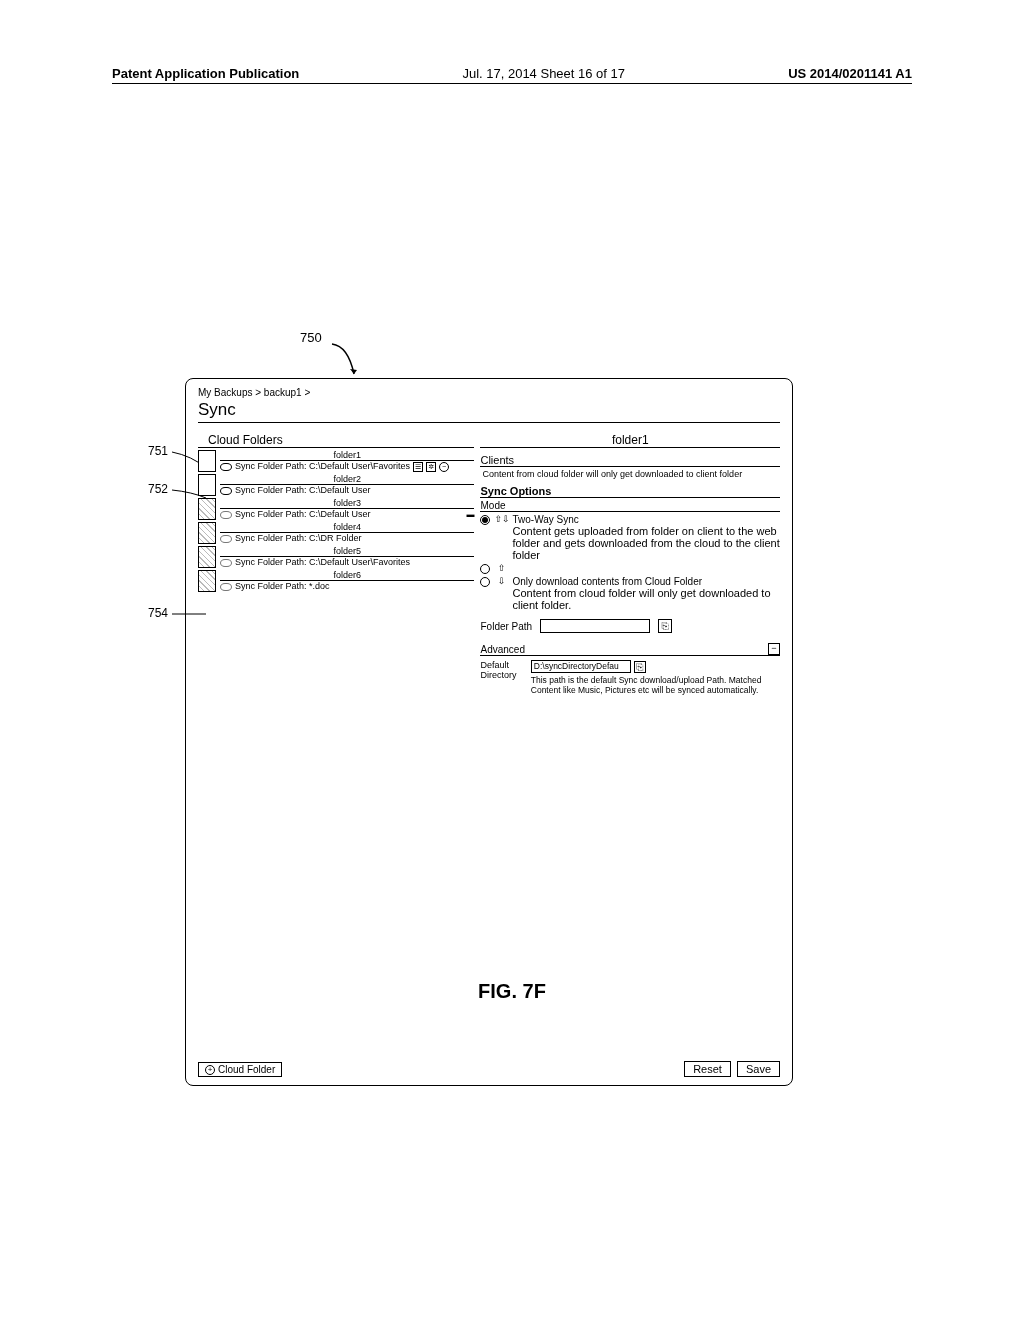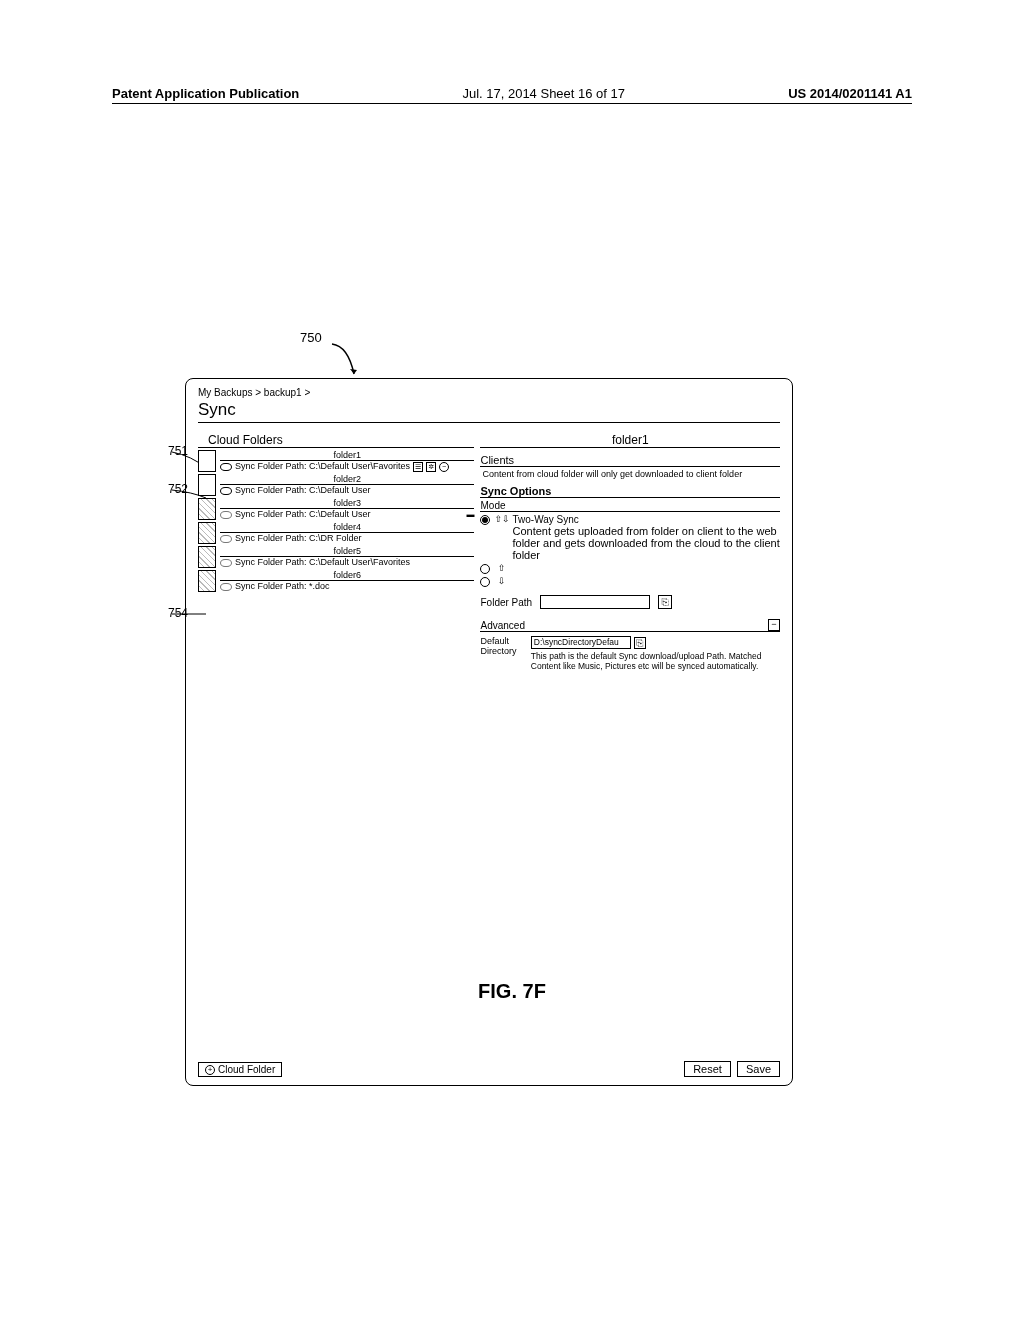--- a/index.html
+++ b/index.html
@@ -6,21 +6,21 @@
   body {
     font-family: Arial, Helvetica, sans-serif;
     background: #fff;
     width: 1024px;
     height: 1320px;
     position: relative;
     color: #000;
   }
   .page-header {
     position: absolute;
-    top: 86px;
+    top: 66px;
     left: 112px;
     right: 112px;
     display: flex;
     justify-content: space-between;
     font-size: 13px;
     border-bottom: 1.5px solid #000;
     padding-bottom: 2px;
   }
   .page-header .left { font-weight: bold; }
   .page-header .right { font-weight: bold; }
@@ -113,21 +113,21 @@
   .fp-icon { border:1px solid #000; width:14px; height:14px; display:flex; align-items:center; justify-content:center; font-size:9px; }
   .adv-row { display:flex; justify-content:space-between; align-items:center; border-bottom:1px solid #000; margin-top:10px; font-size:10px; }
   .adv-min { border:1px solid #000; width:12px; height:12px; text-align:center; line-height:9px; font-size:9px; }
   .dd-row { display:flex; gap:14px; margin-top:4px; font-size:9px; }
   .dd-input { border:1px solid #000; height:13px; width:100px; padding:0 2px; font-size:8.5px; overflow:hidden; white-space:nowrap; }
   .dd-desc { font-size:8.5px; margin-top:2px; }
   .btn-row { position:absolute; bottom:8px; right:12px; display:flex; gap:6px; }
   .btn { border:1px solid #000; padding:1px 8px; font-size:11px; background:#fff; }
   .add-cloud-folder { position:absolute; bottom:8px; left:12px; border:1px solid #000; padding:1px 6px; font-size:10px; display:flex; align-items:center; gap:3px; }
   .plus-circle { width:10px; height:10px; border:1px solid #000; border-radius:50%; font-size:8px; line-height:8px; text-align:center; }
-  .callout { position:absolute; font-size:12px;margin-left:20px; }
+  .callout { position:absolute; font-size:12px; }
   .fig-caption {
     position:absolute; top:980px; left:0; right:0;
     text-align:center; font-size:20px; font-weight:bold;
   }
 </style>
 </head>
 <body>
 
 <div class="page-header">
   <span class="left">Patent Application Publication</span>
@@ -255,20 +255,24 @@
       </div>
 
       <div class="radio-row">
         <span class="r"></span>
         <span class="glyph">⇧</span>
       </div>
 
       <div class="radio-row">
         <span class="r"></span>
         <span class="glyph">⇩</span>
+        <div class="radio-content">
+          <div class="radio-title">Only download contents from Cloud Folder</div>
+          <div class="radio-desc">Content from cloud folder will only get downloaded to client folder.</div>
+        </div>
       </div>
 
       <div class="fp-row">
         <span>Folder Path</span>
         <span class="fp-input"></span>
         <span class="fp-icon">⎘</span>
       </div>
 
       <div class="adv-row">
         <span>Advanced</span>

